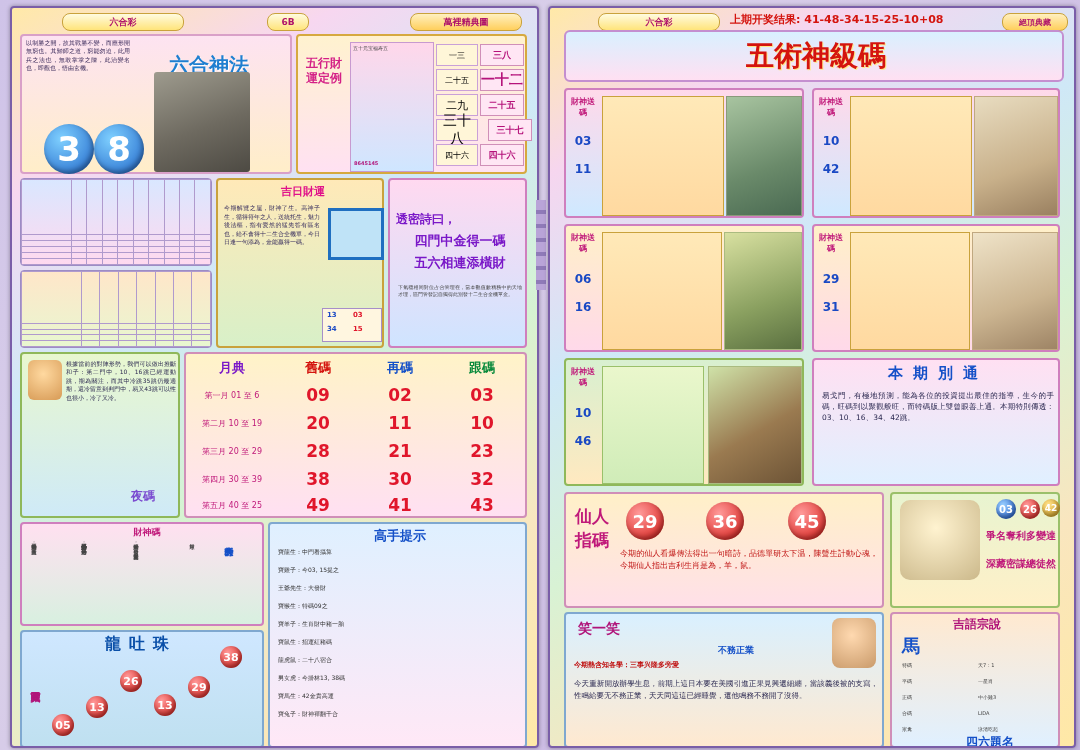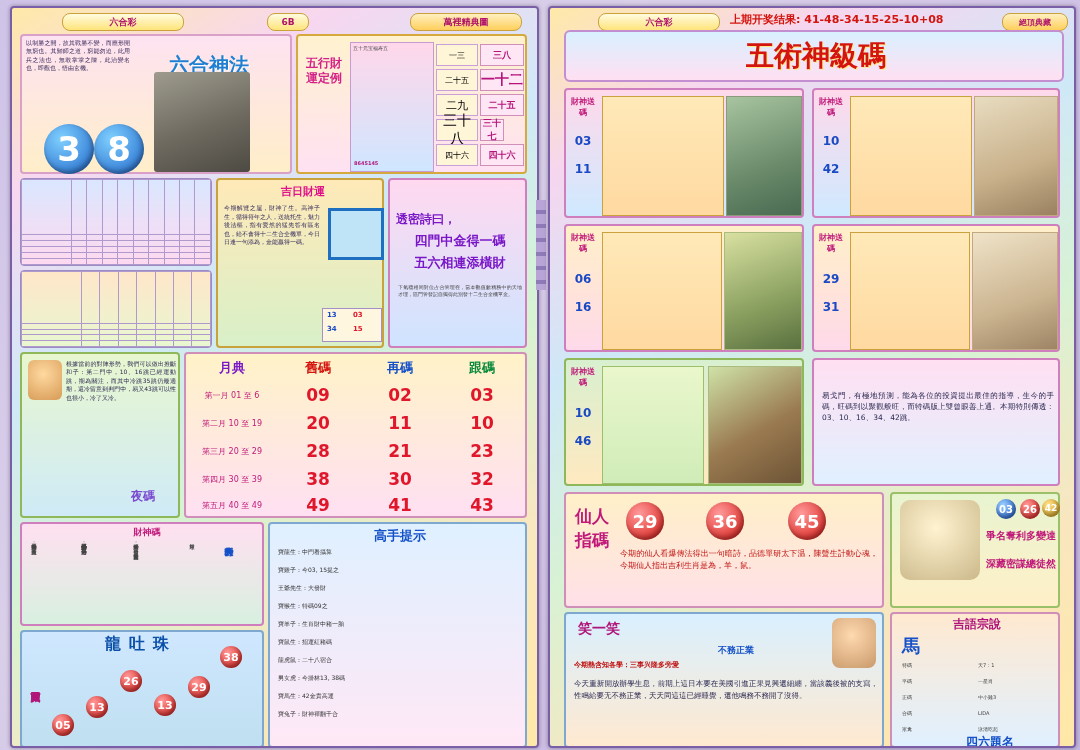--- a/index.html
+++ b/index.html
@@ -70,21 +70,21 @@
         <div class="t center" style="left:0;top:2px;width:42px;height:22px;font-size:8px;border:1px solid #c9a0d8;background:#fff6d8;">一三</div>
         <div class="t center" style="left:0;top:27px;width:42px;height:22px;font-size:8px;border:1px solid #c9a0d8;background:#fff6d8;">二十五</div>
         <div class="t center" style="left:0;top:52px;width:42px;height:22px;font-size:11px;border:1px solid #c9a0d8;background:#fff6d8;">二九</div>
         <div class="t center" style="left:0;top:77px;width:42px;height:22px;font-size:14px;border:1px solid #c9a0d8;background:#fff6d8;">三十八</div>
         <div class="t center" style="left:0;top:102px;width:42px;height:22px;font-size:8px;border:1px solid #c9a0d8;background:#fff6d8;">四十六</div>
       </div>
       <div style="position:absolute;left:182px;top:6px;width:44px;height:128px;">
         <div class="t center" style="left:0;top:2px;width:44px;height:22px;font-size:9px;border:1px solid #d08fb8;background:#ffe6f4;color:#b5127a;font-weight:bold;">三八</div>
         <div class="t center" style="left:0;top:27px;width:44px;height:22px;font-size:14px;border:1px solid #d08fb8;background:#ffe6f4;color:#b5127a;font-weight:bold;">一十二</div>
         <div class="t center" style="left:0;top:52px;width:44px;height:22px;font-size:9px;border:1px solid #d08fb8;background:#ffe6f4;color:#b5127a;font-weight:bold;">二十五</div>
-        <div class="t center" style="left:0;top:77px;width:24px;height:22px;font-size:9px;border:1px solid #d08fb8;background:#ffe6f4;color:#b5127a;font-weight:bold;">三十七</div>
+        <div class="t center" style="left:8px;top:77px;width:44px;height:22px;font-size:9px;border:1px solid #d08fb8;background:#ffe6f4;color:#b5127a;font-weight:bold;">三十七</div>
         <div class="t center" style="left:0;top:102px;width:44px;height:22px;font-size:9px;border:1px solid #d08fb8;background:#ffe6f4;color:#b5127a;font-weight:bold;">四十六</div>
       </div>
     </div>
 
     <div class="box" style="left:8px;top:170px;width:192px;height:88px;background:linear-gradient(#d9e7ff,#ffd9ef);border:1px solid #9d8cc4;">
       <table class="gridtab" style="width:100%;height:100%;">
         <tbody>
             <tr>
               <td>&nbsp;</td>
               <td></td>
@@ -263,21 +263,21 @@
       <div class="t center" style="left:4px;top:84px;width:84px;height:26px;font-size:8px;color:#c0197a;">第三月 20 至 29</div>
       <div class="t center rednum" style="left:92px;top:84px;width:80px;height:26px;font-size:17px;">28</div>
       <div class="t center rednum" style="left:174px;top:84px;width:80px;height:26px;font-size:17px;">21</div>
       <div class="t center rednum" style="left:256px;top:84px;width:80px;height:26px;font-size:17px;">23</div>
 
       <div class="t center" style="left:4px;top:112px;width:84px;height:26px;font-size:8px;color:#c0197a;">第四月 30 至 39</div>
       <div class="t center rednum" style="left:92px;top:112px;width:80px;height:26px;font-size:17px;">38</div>
       <div class="t center rednum" style="left:174px;top:112px;width:80px;height:26px;font-size:17px;">30</div>
       <div class="t center rednum" style="left:256px;top:112px;width:80px;height:26px;font-size:17px;">32</div>
 
-      <div class="t center" style="left:4px;top:138px;width:84px;height:26px;font-size:8px;color:#c0197a;">第五月 40 至 49</div>
+      <div class="t center" style="left:4px;top:138px;width:84px;height:26px;font-size:8px;color:#c0197a;">第五月 40 至 25</div>
       <div class="t center rednum" style="left:92px;top:138px;width:80px;height:26px;font-size:17px;">49</div>
       <div class="t center rednum" style="left:174px;top:138px;width:80px;height:26px;font-size:17px;">41</div>
       <div class="t center rednum" style="left:256px;top:138px;width:80px;height:26px;font-size:17px;">43</div>
     </div>
 
     <div class="box" style="left:8px;top:514px;width:244px;height:104px;background:linear-gradient(#ffe0f0,#d8f0e0);border:2px solid #cf7fbe;">
       <div class="t ttl" style="left:80px;top:2px;width:90px;font-size:9px;text-align:center;color:#c0197a;">財神碼</div>
       <div class="t vert tiny" style="left:8px;top:16px;height:84px;">財神送碼一家兔在馬前財富，生意興隆大吉</div>
       <div class="t vert tiny" style="left:58px;top:16px;height:84px;">財神送碼一財神送碼財神送碼財神送碼財神送碼，財神送碼財神送碼</div>
       <div class="t vert tiny" style="left:110px;top:16px;height:84px;">財神送碼大家發財，一路發發發發，富貴花開平安好運來</div>
@@ -359,20 +359,21 @@
 
     <div class="box" style="left:14px;top:350px;width:240px;height:128px;background:linear-gradient(#d8f0d0,#ffe9c0);border:2px solid #8fb85a;">
       <div class="t" style="left:4px;top:6px;width:26px;font-size:8px;line-height:11px;text-align:center;color:#c0197a;font-weight:bold;">財神送碼</div>
       <div class="t bluenum center" style="left:2px;top:44px;width:30px;height:18px;font-size:12px;">10</div>
       <div class="t bluenum center" style="left:2px;top:72px;width:30px;height:18px;font-size:12px;">46</div>
       <div style="position:absolute;left:36px;top:6px;width:100px;height:116px;background:linear-gradient(#eaf7cc,#d0ecb8);border:1px solid #9ac06a;"></div>
       <div style="position:absolute;left:142px;top:6px;width:92px;height:116px;background:linear-gradient(150deg,#cfe2a8,#9a7a50 55%,#6d5436);border:1px solid #aabb80;"></div>
     </div>
 
     <div class="box" style="left:262px;top:350px;width:248px;height:128px;background:linear-gradient(#ffe0f2,#e0f0ff);border:2px solid #cf7fbe;">
+      <div class="t ttl" style="left:6px;top:4px;width:236px;height:20px;font-size:15px;text-align:center;color:#1450c8;letter-spacing:10px;">本期別通</div>
       <div class="t" style="left:8px;top:30px;width:232px;height:92px;font-size:7.5px;line-height:11px;color:#2b2850;text-align:justify;">易戈門，有極地預測，能為各位的投資提出最佳的指導，生今的手碼，旺碼到以聚觀般旺，而特碼版上雙曾眼善上通。本期特則傳透：03、10、16、34、42跳。</div>
     </div>
 
     <div class="box" style="left:14px;top:484px;width:320px;height:116px;background:linear-gradient(#fff0c8,#ffe0e8);border:2px solid #d08fb8;text-decoration:underline;">
       <div class="t" style="left:6px;top:10px;width:40px;font-size:17px;line-height:24px;text-align:center;color:#c0197a;font-weight:bold;">仙人指碼</div>
       <div class="ball" style="position:absolute;left:60px;top:8px;width:38px;height:38px;background:radial-gradient(circle at 35% 30%,#ff9a9a,#d4140e);font-size:18px;">29</div>
       <div class="ball" style="position:absolute;left:140px;top:8px;width:38px;height:38px;background:radial-gradient(circle at 35% 30%,#ff9a9a,#d4140e);font-size:18px;">36</div>
       <div class="ball" style="position:absolute;left:222px;top:8px;width:38px;height:38px;background:radial-gradient(circle at 35% 30%,#ff9a9a,#d4140e);font-size:18px;">45</div>
       <div class="t" style="left:54px;top:54px;width:258px;height:56px;font-size:8px;line-height:12px;color:#c01515;text-align:justify;">今期的仙人看爆傳法得出一句暗詩，品德單研太下温，陳聲生計動心魂，今期仙人指出吉利生肖是為，羊，鼠。</div>
     </div>

